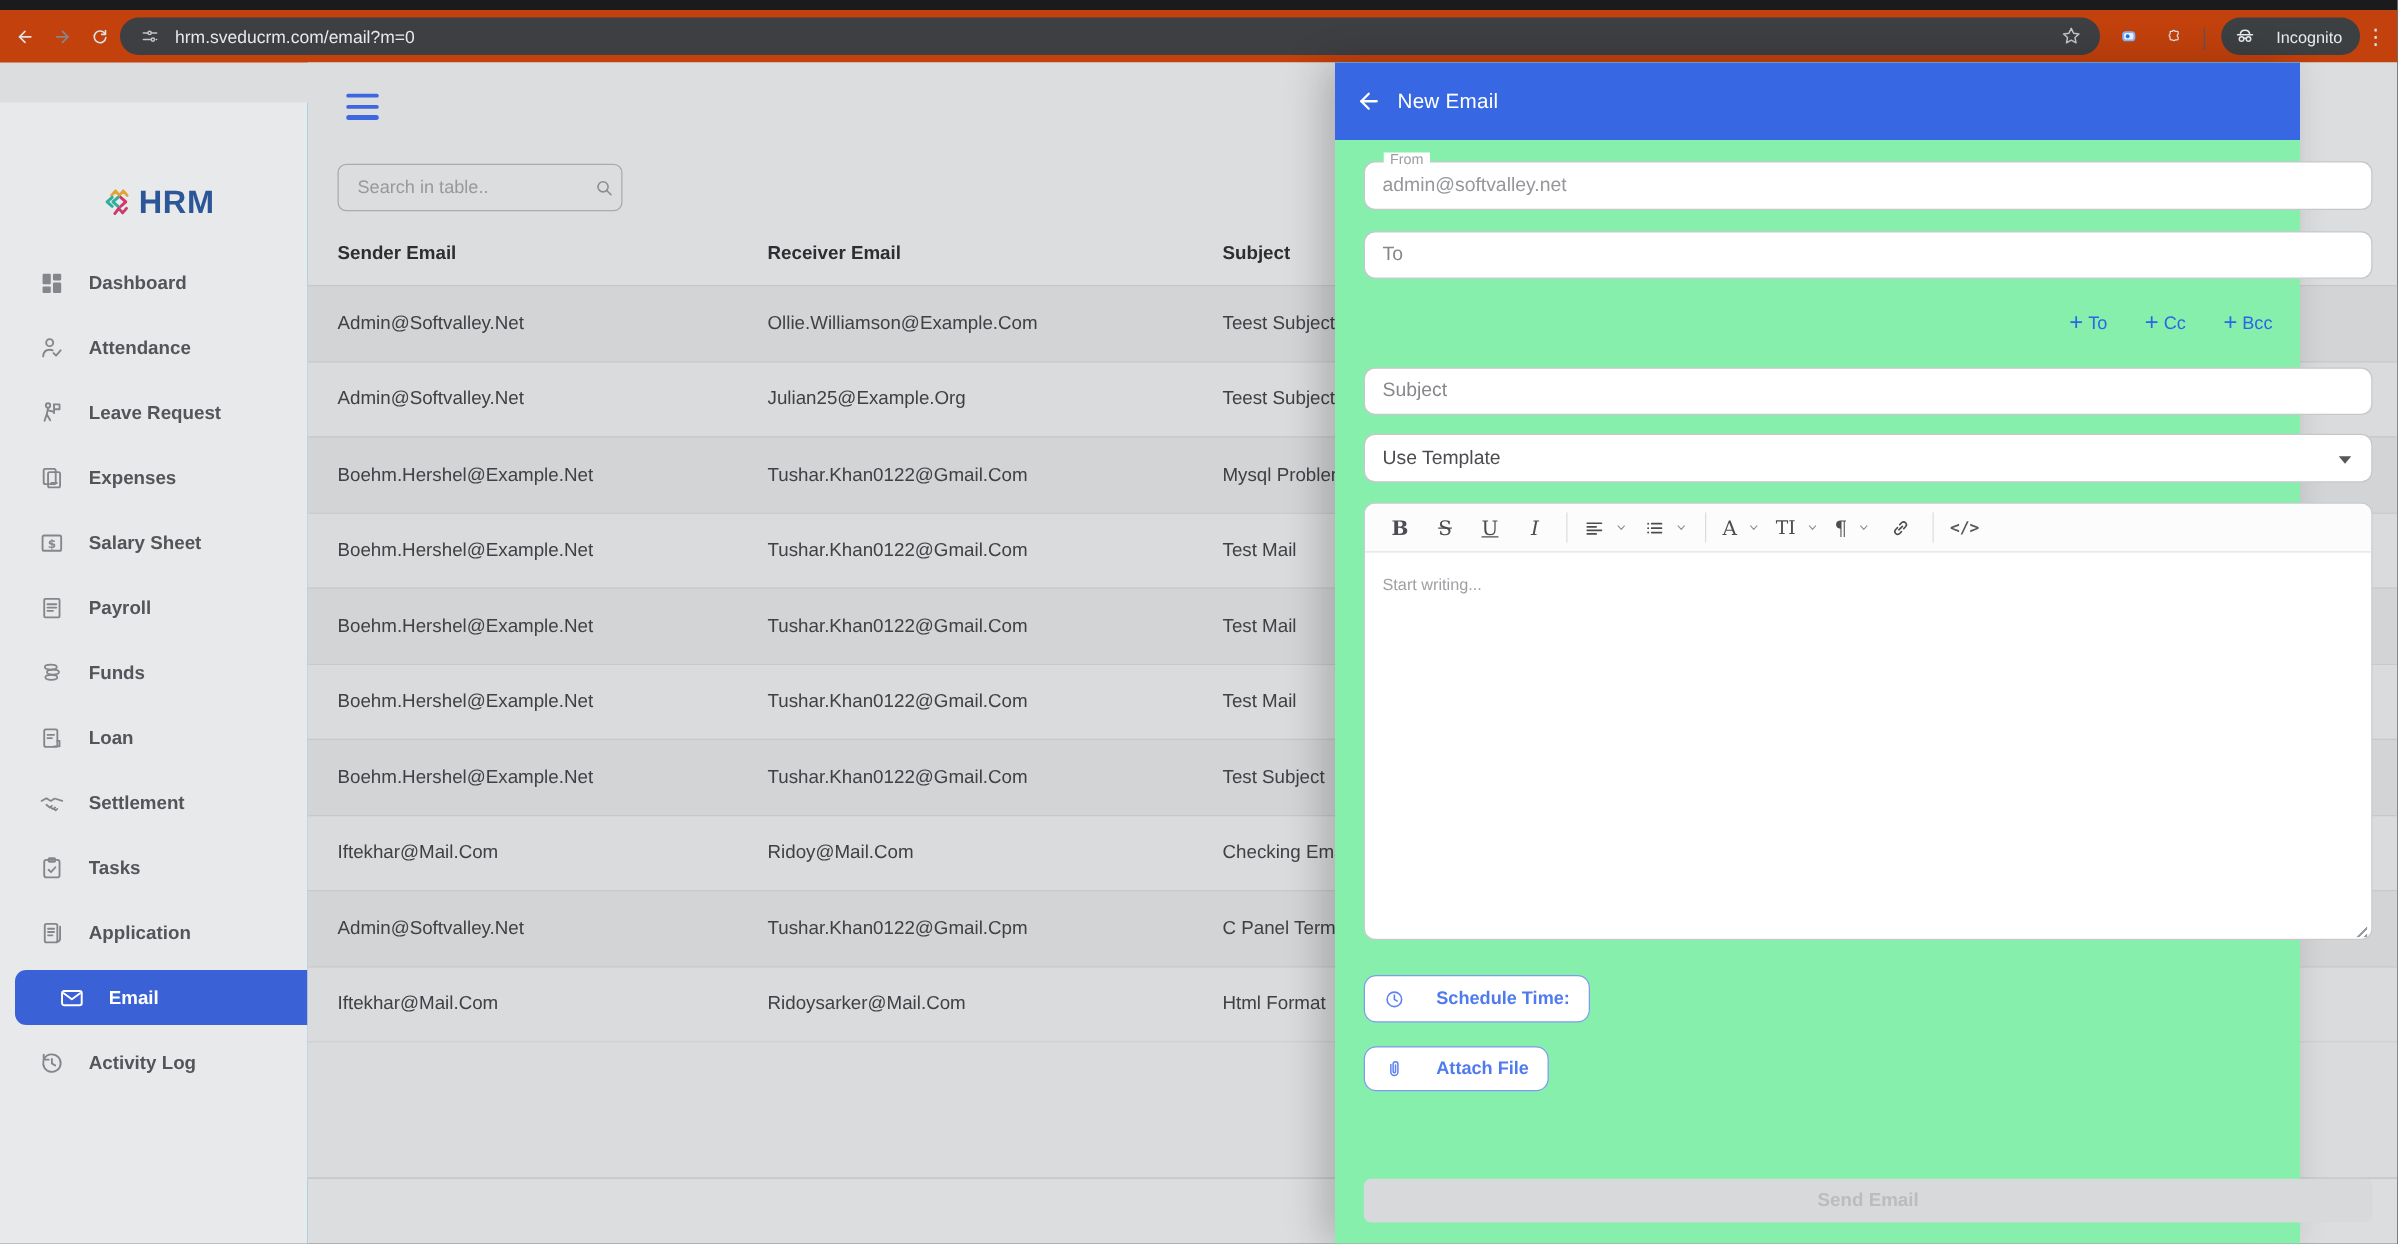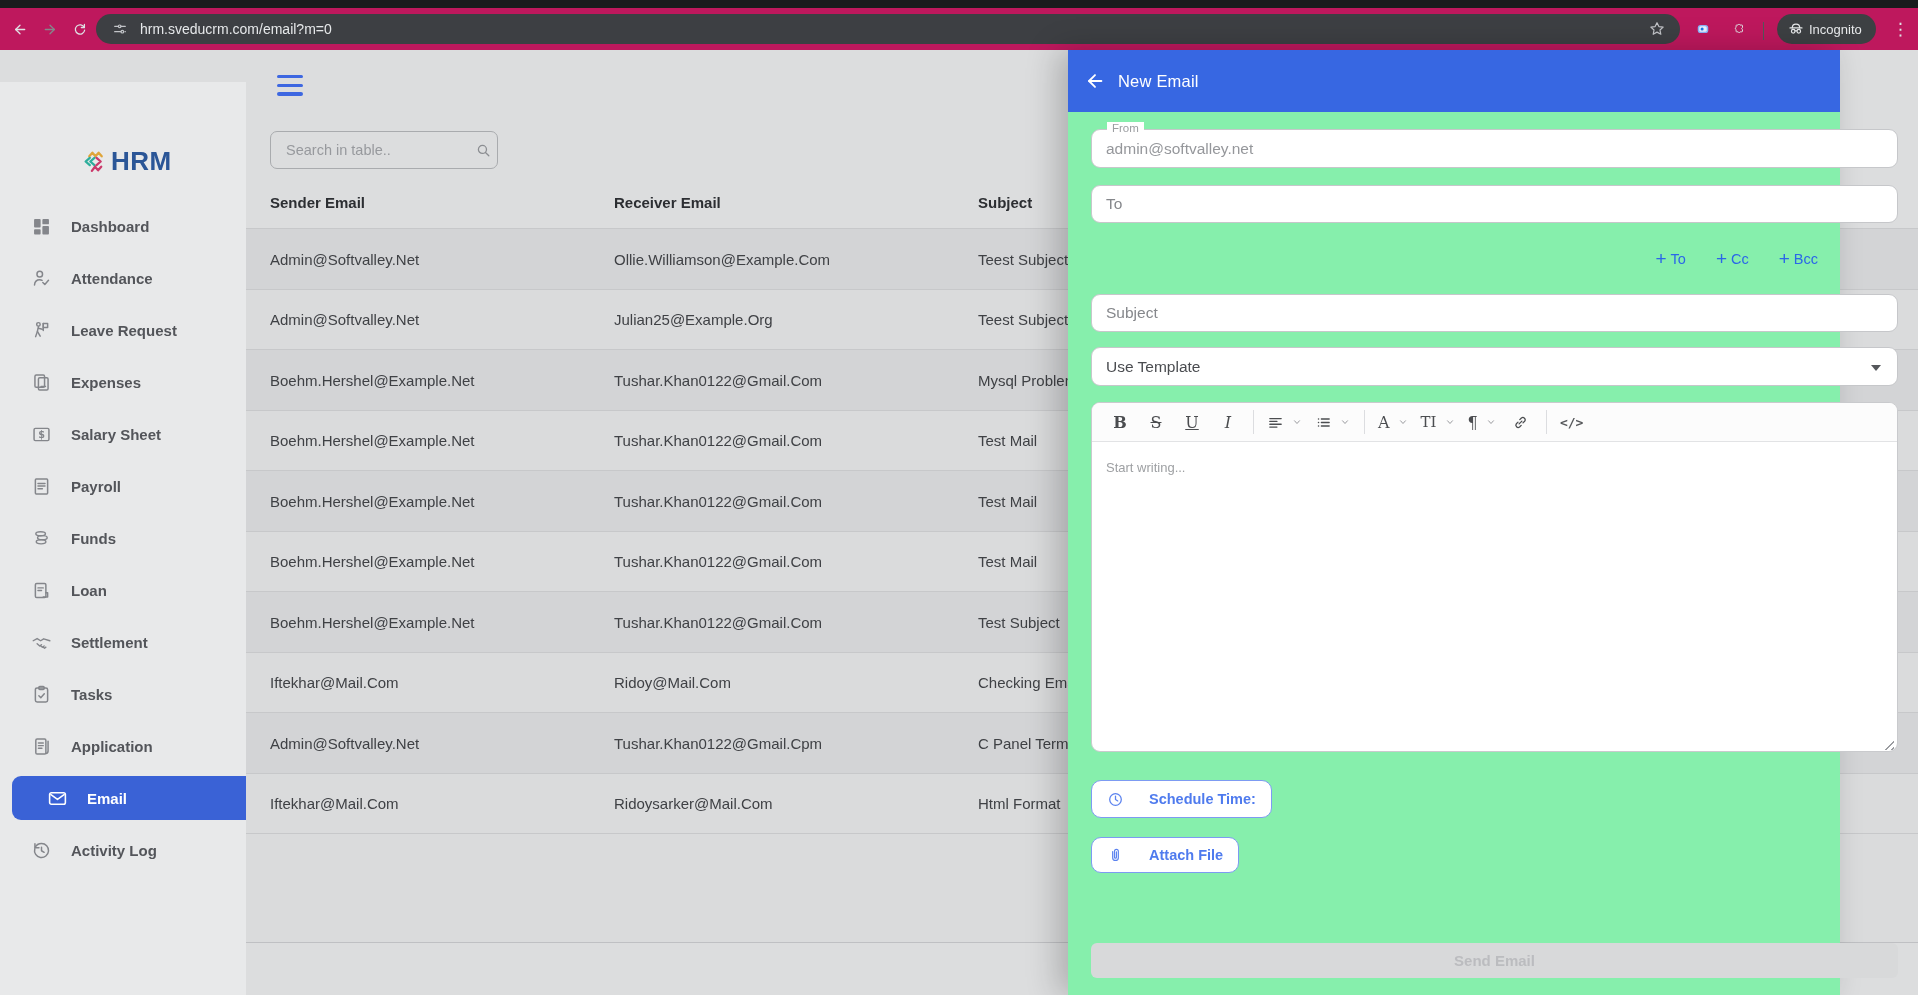--- a/index.html
+++ b/index.html
@@ -3,35 +3,35 @@
 <meta charset="utf-8">
 <style>
   html,body{margin:0;padding:0;background:#191b1d;}
   #app{position:relative;width:1918px;height:995px;overflow:hidden;
        font-family:"Liberation Sans",sans-serif;background:#dcddde;}
   svg{display:block}
   button{font-family:inherit}
 
   
   .tabstrip{position:absolute;left:0;top:0;width:1918px;height:8px;background:#191b1d;}
-  .chrome{position:absolute;left:0;top:8px;width:1918px;height:42px;background:#be185d;}
+  .chrome{position:absolute;left:0;top:8px;width:1918px;height:42px;background:#c2410c;}
   .nav-ic{position:absolute;top:7px;width:28px;height:28px;border-radius:50%;display:flex;
           align-items:center;justify-content:center;color:#dfe1e4;cursor:pointer;background:none;border:0;}
   .nav-ic svg{width:17px;height:17px}
   .nav-ic.dim{color:#85878b}
   .omnibox{position:absolute;left:96px;top:6px;width:1584px;height:30px;border-radius:15px;
            background:#3d3f43;display:flex;align-items:center;}
   .omni-tune{width:16px;height:16px;color:#c2c4c8;margin-left:16px;flex:none}
   .omni-url{color:#e6e8ea;font-size:14px;margin-left:12px;flex:1;white-space:nowrap;overflow:hidden}
   .omni-star{width:18px;height:18px;color:#c2c4c8;margin-right:14px;flex:none;cursor:pointer}
   .ext-ic{position:absolute;top:8px;width:26px;height:26px;display:flex;align-items:center;justify-content:center;
           cursor:pointer;background:none;border:0;color:#dfe1e4}
   .chrome-sep{position:absolute;left:1763px;top:14px;width:1px;height:18px;background:#55575a}
   .incog{position:absolute;left:1777px;top:6px;height:30px;border-radius:15px;background:#3d4043;
-         display:flex;align-items:center;padding:0 14px 0 10px;color:#e8eaec;font-size:13px;gap:4px}
+         display:flex;align-items:center;padding:0 14px 0 10px;color:#e8eaec;font-size:13px;gap:16px}
   .incog svg{width:18px;height:18px;color:#e8eaec}
   .dots{position:absolute;left:1886px;top:7px;width:26px;height:28px;color:#dfe1e4;background:none;border:0;
         font-size:17px;line-height:28px;text-align:center;cursor:pointer}
 
   
   .sidebar{position:absolute;left:0;top:50px;width:246px;height:945px;background:#e8e9ea;
            border-right:1px solid #0ea5e9;margin-top:32px;}
   .logo{position:absolute;left:82px;top:64px;display:flex;align-items:center;gap:2px}
   .logo-text{font-size:26px;font-weight:800;color:#2b5697;letter-spacing:.5px}
   .sb-list{position:absolute;left:0;top:68px;width:294px}

